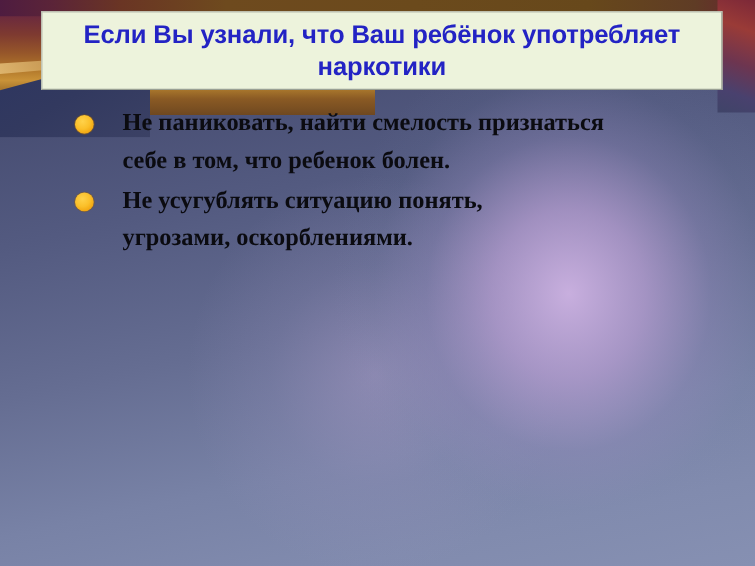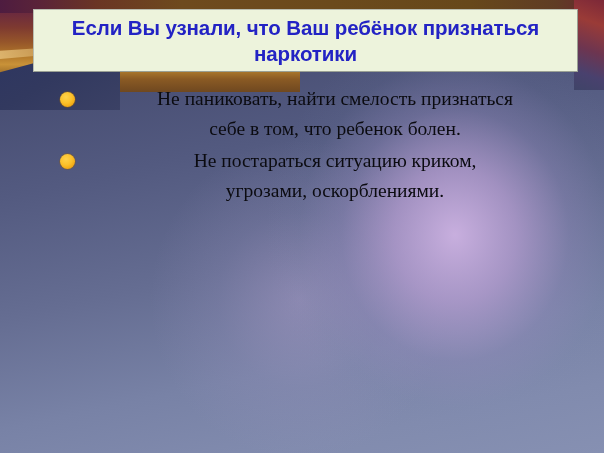--- a/index.html
+++ b/index.html
@@ -159,53 +159,53 @@
     top: 8px;
     width: 15px;
     height: 15px;
     border-radius: 50%;
     background: radial-gradient(circle at 40% 34%, #ffd24a 0%, #fbc02a 45%, #f3a913 72%, #d98f08 100%);
     box-shadow: 0 0 0 0.7px rgba(150,95,10,0.55);
   }
   .bullet-text {
     display: block;
     font-family: "Liberation Serif", "DejaVu Serif", serif;
-    font-weight: normal;
+    font-weight: bold;
     font-size: 19.5px;
     line-height: 30px;
     color: #0b0b10;
-    text-align: center;
+    text-align: left;
     white-space: pre-line;
   }
 </style>
 </head>
 <body>
 
 <div id="slide">
 
   <div class="sunset"></div>
   <div class="wedge"></div>
   <div class="wedge-edge"></div>
   <div class="topband"></div>
   <div class="topband-right"></div>
 
   <div id="title-box">
-    <div id="title-text">Если Вы узнали, что Ваш ребёнок признаться наркотики</div>
+    <div id="title-text">Если Вы узнали, что Ваш ребёнок употребляет наркотики</div>
   </div>
 
   <div id="bullets">
 
     <div class="bullet-row">
       <span class="bullet-dot"></span>
       <span class="bullet-text">Не паниковать, найти смелость признаться
 себе в том, что ребенок болен.</span>
     </div>
 
 
 
     <div class="bullet-row">
       <span class="bullet-dot"></span>
-      <span class="bullet-text">   Не постараться ситуацию криком,
+      <span class="bullet-text">   Не усугублять ситуацию понять,
 угрозами, оскорблениями.</span>
     </div>
 
   </div>
 </div>
 
 </body></html>

